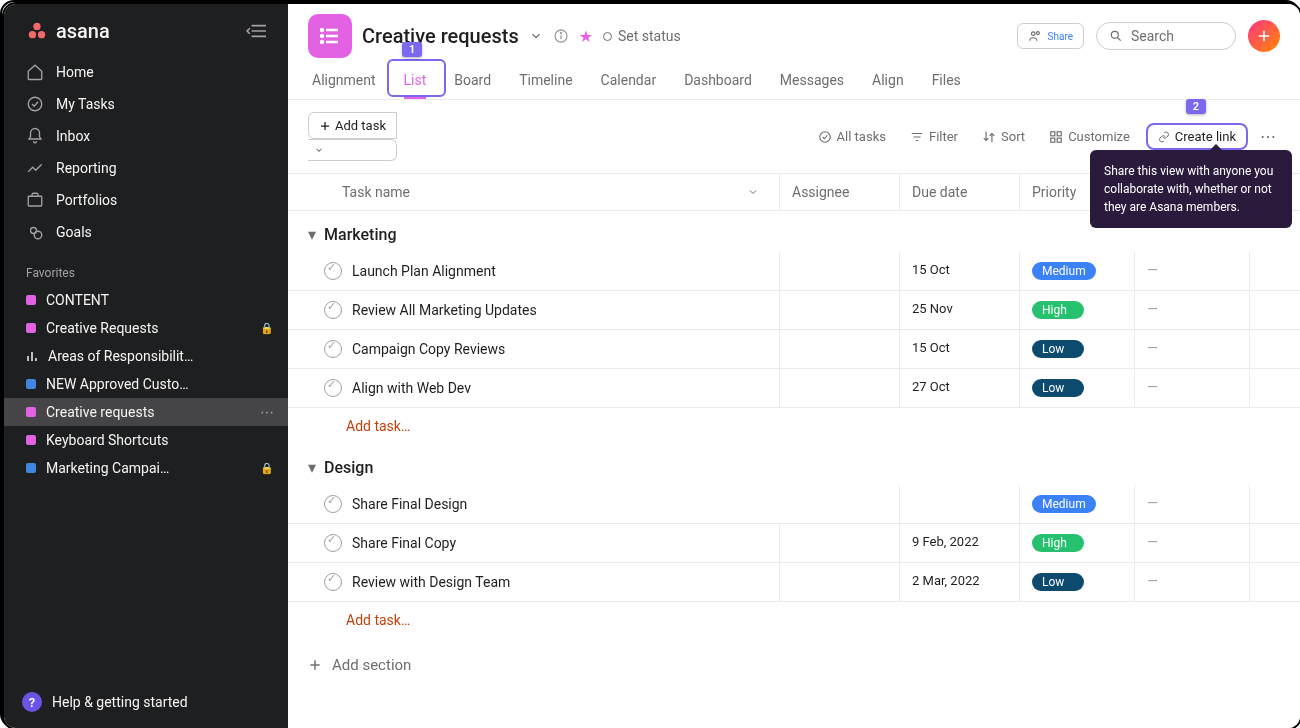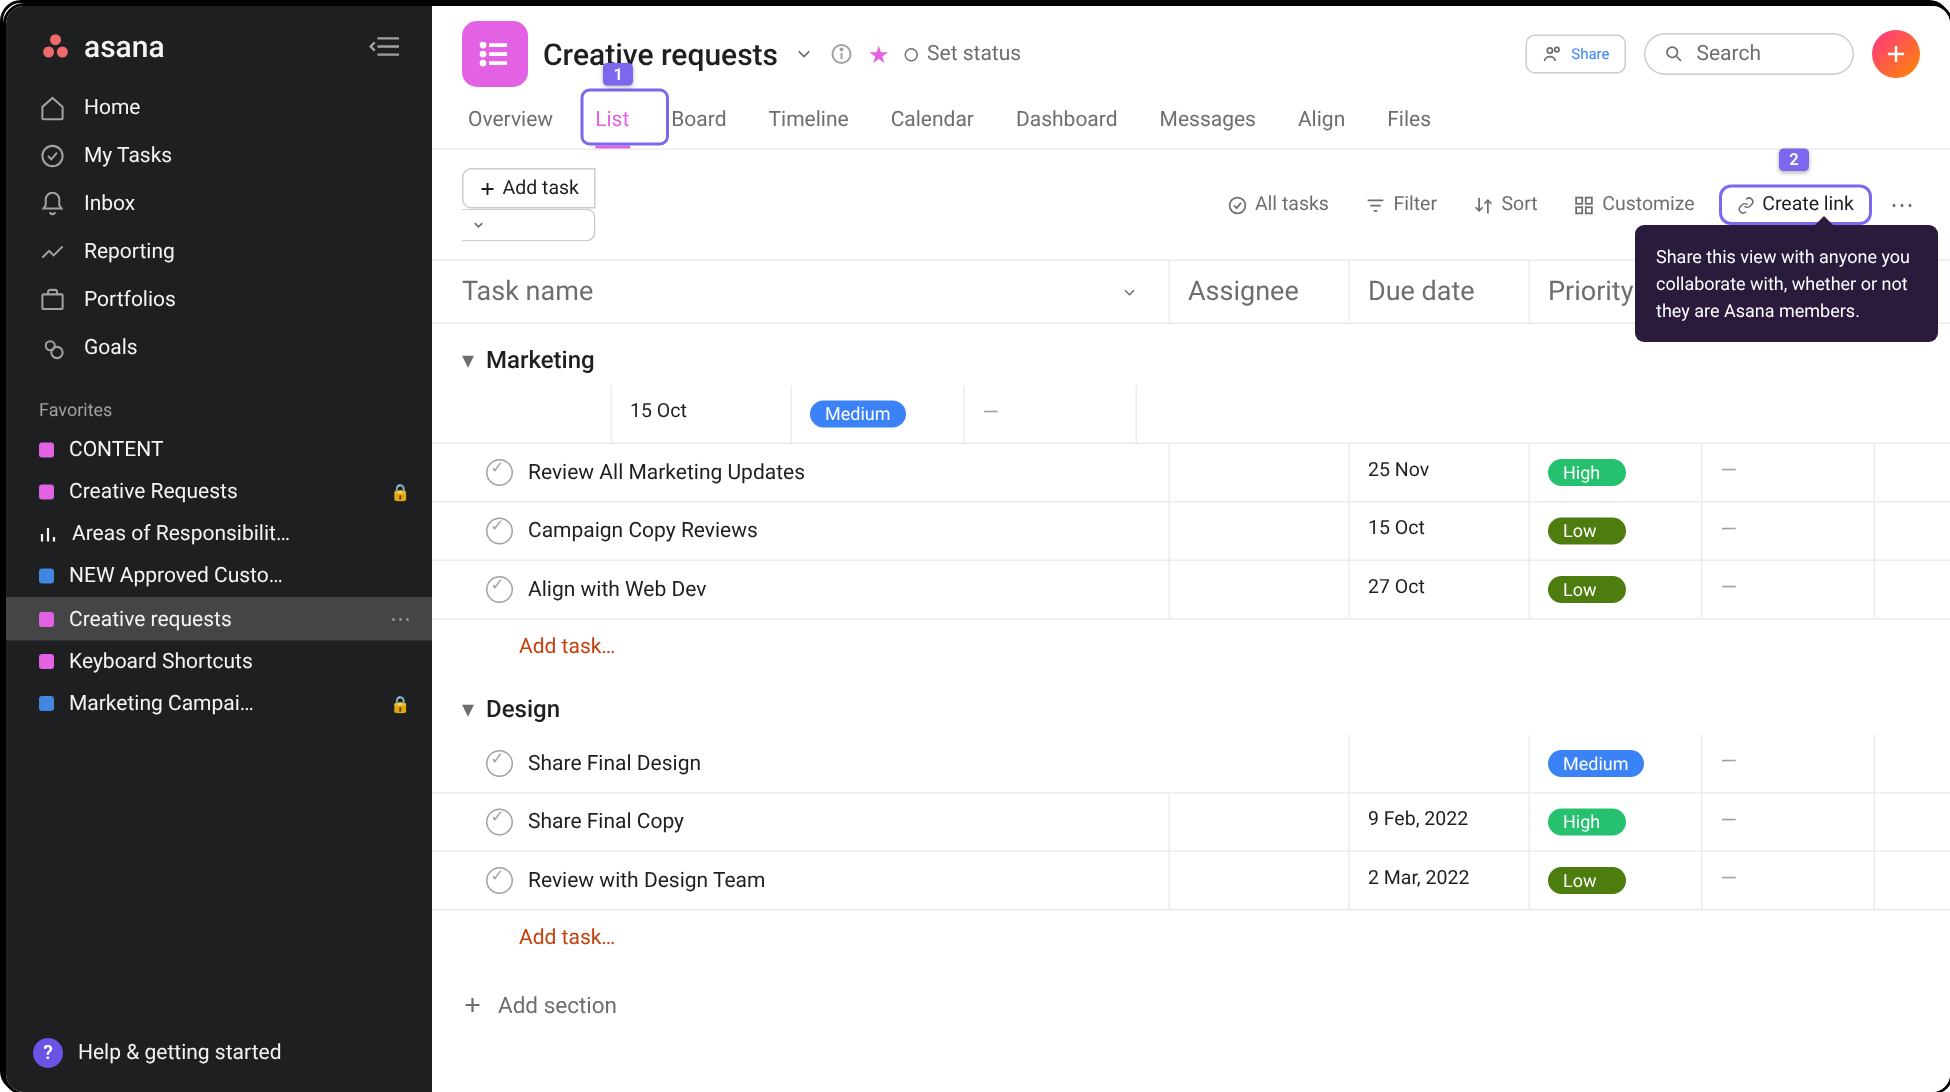--- a/index.html
+++ b/index.html
@@ -54,40 +54,40 @@
 .add-task-btn { display:flex; align-items:center; gap:4px; border:1px solid #cfcbcb; border-radius:6px 0 0 6px; padding:5px 10px; font-size:13px; color:#1e1f21; }
 .add-task-caret { border:1px solid #cfcbcb; border-left:none; border-radius:0 6px 6px 0; padding:5px 6px; color:#6d6e6f; }
 .toolbar-spacer { flex:1; }
 .tb-btn { display:flex; align-items:center; gap:5px; font-size:13px; color:#6d6e6f; padding:5px 8px; border-radius:5px; cursor:pointer; }
 .create-link-btn { border:2px solid #7b68ee; border-radius:8px; padding:4px 10px; color:#1e1f21; position:relative; }
 .more-btn { color:#6d6e6f; padding:4px 4px; }
 
 .tooltip { position:absolute; top:50px; right:8px; width:202px; background:#2a1b3d; color:#fff; font-size:12px; line-height:1.5; padding:12px 14px; border-radius:6px; z-index:60; }
 .tooltip::before { content:""; position:absolute; top:-6px; right:70px; width:0; height:0; border-left:6px solid transparent; border-right:6px solid transparent; border-bottom:6px solid #2a1b3d; }
 
-.table-head { display:flex; border-bottom:1px solid #edeae9; font-size:18px; color:#6d6e6f; }
+.table-head { display:flex; border-bottom:1px solid #edeae9; font-size:14px; color:#6d6e6f;padding-left:34px; }
 .col-task { flex:1; padding:10px 20px; display:flex; align-items:center; justify-content:space-between; border-right:1px solid #edeae9; }
 .col-assignee { width:120px; padding:10px 12px; border-right:1px solid #edeae9; }
 .col-due { width:120px; padding:10px 12px; border-right:1px solid #edeae9; }
 .col-priority { width:115px; padding:10px 12px; border-right:1px solid #edeae9; }
 .col-extra { width:115px; padding:10px 12px; border-right:1px solid #edeae9; }
 .col-plus { width:50px; padding:10px 12px; color:#a2a0a2; text-align:center; }
 
 .list-body { overflow-y:auto; flex:1; }
 .section-header { display:flex; align-items:center; gap:8px; padding:14px 20px 8px; font-size:16px; font-weight:500; color:#1e1f21; }
 .section-caret { color:#6d6e6f; }
 .row { display:flex; border-bottom:1px solid #edeae9; font-size:14px; color:#1e1f21; }
 .row .col-task { padding:8px 20px 8px 36px; gap:10px; justify-content:flex-start; }
 .check-circle { width:18px; height:18px; border:1.5px solid #a2a0a2; border-radius:50%; flex-shrink:0; position:relative; }
 .check-circle::after { content:"✓"; position:absolute; left:2px; top:-2px; font-size:11px; color:#a2a0a2; }
 .row .col-due { color:#1e1f21; font-size:13px; }
 .pill { display:inline-block; padding:2px 10px; border-radius:10px; font-size:12px; color:#fff; min-width:52px; text-align:left; }
 .pill.Medium { background:#3b82f6; }
 .pill.High { background:#25c16f; }
-.pill.Low { background:#4d7c0f; }
+.pill.Low { background:#0c4a6e; }
 .dash { color:#a2a0a2; }
 .add-task-row { padding:10px 20px 10px 58px; font-size:14px; color:#c2410c; }
 .add-section { display:flex; align-items:center; gap:10px; padding:18px 20px; font-size:15px; color:#6d6e6f; }
 
 svg { display:block; }
 </style>
 </head>
 <body>
 
 <div class="sidebar">
@@ -251,21 +251,21 @@
               <line x1="12" y1="4" x2="12" y2="20"></line>
               <line x1="4" y1="12" x2="20" y2="12"></line>
             </svg>
         </div>
       </div>
     </div>
 
     <div class="tabs" style="position:relative;">
       <div class="annot-box" style="left:79px; top:-7px; width:59px; height:38px;"></div>
       <div class="annot" style="left:94px; top:-24px;">1</div>
-      <div class="tab">Overview</div>
+      <div class="tab">Alignment</div>
       <div class="tab active">List</div>
       <div class="tab">Board</div>
       <div class="tab">Timeline</div>
       <div class="tab">Calendar</div>
       <div class="tab">Dashboard</div>
       <div class="tab">Messages</div>
       <div class="tab">Align</div>
       <div class="tab">Files</div>
     </div>
   </div>
@@ -345,20 +345,24 @@
     <div class="col-plus">+</div>
   </div>
 
   <div class="list-body">
 
     <div class="section-header">
       <span class="section-caret">▾</span>
       <span>Marketing</span>
     </div>
     <div class="row">
+      <div class="col-task">
+          <span class="check-circle"></span>
+          <span>Launch Plan Alignment</span>
+        </div>
       <div class="col-assignee"></div>
       <div class="col-due">15 Oct</div>
       <div class="col-priority"><span class="pill Medium">Medium</span></div>
       <div class="col-extra"><span class="dash">—</span></div>
       <div class="col-plus"></div>
     </div>
     <div class="row">
       <div class="col-task">
           <span class="check-circle"></span>
           <span>Review All Marketing Updates</span>

